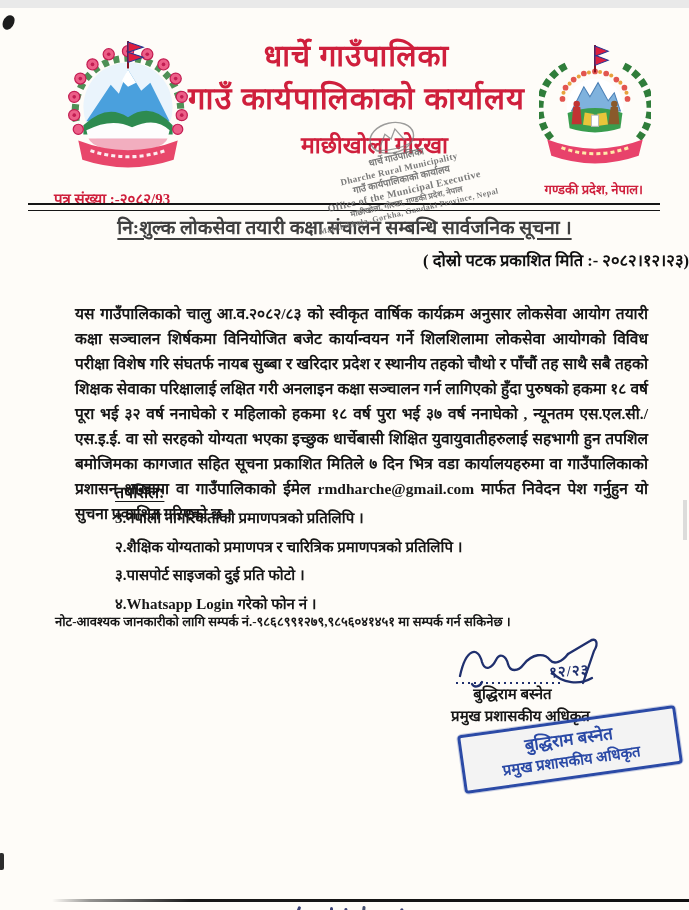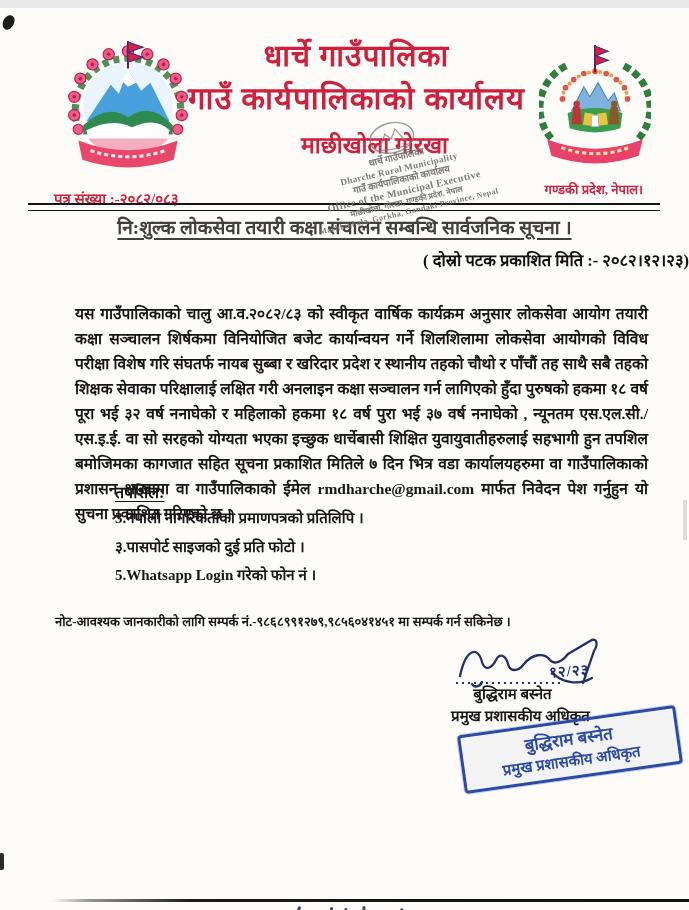--- a/index.html
+++ b/index.html
@@ -184,40 +184,41 @@
         <path d="M14,26 Q32,31 50,26" fill="none" stroke="#7a7a7a" stroke-width="1.2"></path>
       </svg>
       <span class="s-np">धार्चे गाउँपालिका</span>
       <span class="s-en">Dharche Rural Municipality</span>
       <span class="s-np">गाउँ कार्यपालिकाको कार्यालय</span>
       <span class="s-en big">Office of the Municipal Executive</span>
       <span class="s-np s-sm">माछीखोला, गोरखा, गण्डकी प्रदेश, नेपाल</span>
       <span class="s-sm s-en">Machhikhola, Gorkha, Gandaki Province, Nepal</span>
     </div>
 
-    <div class="ref">पत्र संख्या :-२०८२/०८३</div>
+    <div class="ref">पत्र संख्या :-२०८२/93</div>
     <div class="prov">गण्डकी प्रदेश, नेपाल।</div>
   </header>
 
   <div class="rule-double"></div>
 
   <main>
     <div class="center-line n-title">
       <span>नि:शुल्क लोकसेवा तयारी कक्षा संचालन सम्बन्धि सार्वजनिक सूचना ।</span>
     </div>
     <div class="center-line pub">( दोस्रो पटक प्रकाशित मिति :- २०८२।१२।२३)</div>
 
     <p class="body-text">यस गाउँपालिकाको चालु आ.व.२०८२/८३ को स्वीकृत वार्षिक कार्यक्रम अनुसार लोकसेवा आयोग तयारी कक्षा सञ्चालन शिर्षकमा विनियोजित बजेट कार्यान्वयन गर्ने शिलशिलामा लोकसेवा आयोगको विविध परीक्षा विशेष गरि संघतर्फ नायब सुब्बा र खरिदार प्रदेश र स्थानीय तहको चौथो र पाँचौं तह साथै सबै तहको शिक्षक सेवाका परिक्षालाई लक्षित गरी अनलाइन कक्षा सञ्चालन गर्न लागिएको हुँदा पुरुषको हकमा १८ वर्ष पूरा भई ३२ वर्ष ननाघेको र महिलाको हकमा १८ वर्ष पुरा भई ३७ वर्ष ननाघेको , न्यूनतम एस.एल.सी./एस.इ.ई. वा सो सरहको योग्यता भएका इच्छुक धार्चेबासी शिक्षित युवायुवातीहरुलाई सहभागी हुन तपशिल बमोजिमका कागजात सहित सूचना प्रकाशित मितिले ७ दिन भित्र वडा कार्यालयहरुमा वा गाउँपालिकाको प्रशासन शाखामा वा गाउँपालिकाको ईमेल rmdharche@gmail.com मार्फत  निवेदन पेश गर्नुहुन यो सुचना प्रकाशित गरिएको छ ।</p>
 
     <div class="details-head">तपशिल:</div>
 
     <div class="details">
       <div class="detail-item">3.नेपाली नागरिकताको प्रमाणपत्रको प्रतिलिपि ।</div>
+      <div class="detail-item">२.शैक्षिक योग्यताको प्रमाणपत्र र चारित्रिक प्रमाणपत्रको प्रतिलिपि ।</div>
       <div class="detail-item">३.पासपोर्ट साइजको दुई प्रति फोटो ।</div>
-      <div class="detail-item">5.Whatsapp Login गरेको फोन नं ।</div>
+      <div class="detail-item">४.Whatsapp Login गरेको फोन नं ।</div>
     </div>
 
     <div class="note-line">नोट-आवश्यक जानकारीको लागि सम्पर्क नं.-९८६८९९१२७९,९८५६०४१४५१ मा सम्पर्क गर्न सकिनेछ ।</div>
   </main>
 
   <div>
     <svg class="sig-svg" width="190" height="52" viewBox="0 0 190 52" aria-hidden="true">
       <g stroke="#20306e" stroke-width="2.3" fill="none" stroke-linecap="round">
         <path d="M8,38 C14,10 26,8 30,24 C33,34 40,30 44,22 C48,14 54,18 56,26 C58,34 66,34 72,26 C80,16 92,14 98,22 C102,27 110,24 116,16"></path>
         <path d="M116,16 L138,3 C144,-1 147,5 142,13 L131,45"></path>

